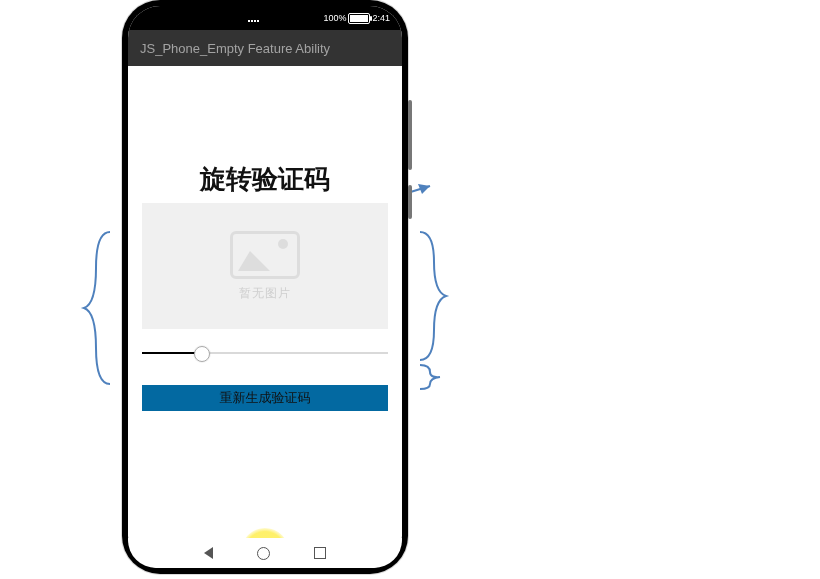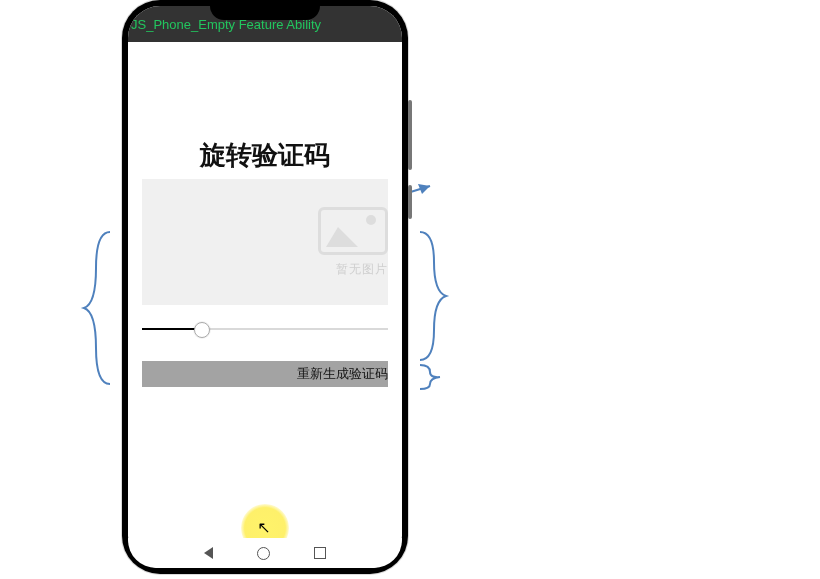--- a/index.html
+++ b/index.html
@@ -22,37 +22,37 @@
   .sig i:nth-child(3){height:7px;}
   .sig i:nth-child(4){height:9px;}
   .wifi{position:relative;width:12px;height:10px;}
   .wifi:before{content:"";position:absolute;left:0;top:0;width:12px;height:12px;border:2px solid #fff;border-bottom:none;border-left:none;border-right:none;border-top-left-radius:12px;border-top-right-radius:12px;transform:scaleY(.9);}
   .wifi:after{content:"";position:absolute;left:3px;top:4px;width:6px;height:6px;border:2px solid #fff;border-bottom:none;border-left:none;border-right:none;border-top-left-radius:6px;border-top-right-radius:6px;}
   .batt{display:inline-flex;align-items:center;margin-left:6px;font-size:9px;}
   .batt-shell{display:inline-block;width:20px;height:9px;border:1px solid #fff;border-radius:2px;position:relative;margin:0 2px;}
   .batt-shell:after{content:"";position:absolute;right:-3px;top:2px;width:2px;height:5px;background:#fff;border-radius:1px;}
   .batt-fill{position:absolute;left:1px;top:1px;height:7px;width:18px;background:#fff;}
   
-  .titlebar{height:36px;background:#333;color:#22c55e;display:flex;align-items:center;padding:0 3px;font-size:13px;}
+  .titlebar{height:36px;background:#333;color:#a3a3a3;display:flex;align-items:center;padding:0 12px;font-size:13px;}
   
   .content{position:relative;padding:0 14px;box-sizing:border-box;height:calc(100% - 24px - 36px - 30px);}
   .heading{margin:96px auto 6px;text-align:center;font-size:26px;color:#111;font-weight:700;}
-  .captcha-box{margin-top:2px;height:126px;background:#f0f0f0;display:flex;flex-direction:column;align-items:flex-end;justify-content:center;}
+  .captcha-box{margin-top:2px;height:126px;background:#f0f0f0;display:flex;flex-direction:column;align-items:center;justify-content:center;}
   .ph-img{width:70px;height:48px;position:relative;}
   .ph-img .frame{position:absolute;inset:0;border:3px solid #ddd;border-radius:6px;}
   .ph-img .mtn{position:absolute;left:8px;bottom:8px;width:0;height:0;border-left:12px solid transparent;border-right:20px solid transparent;border-bottom:20px solid #ddd;}
   .ph-img .sun{position:absolute;right:12px;top:8px;width:10px;height:10px;border-radius:50%;background:#ddd;}
   .ph-label{margin-top:6px;font-size:12px;color:#cfcfcf;letter-spacing:1px;}
   
   .slider{position:relative;margin-top:14px;height:20px;}
   .track{position:absolute;left:0;right:0;top:9px;height:2px;background:#d9d9d9;}
   .track-fill{position:absolute;left:0;top:9px;height:2px;width:58px;background:#000;}
   .thumb{position:absolute;left:52px;top:3px;width:14px;height:14px;border-radius:50%;background:#fff;border:1px solid #aaa;box-shadow:0 0 0 1px rgba(0,0,0,.05);}
   
-  .regen-btn{margin-top:22px;height:26px;background:#a3a3a3;display:flex;align-items:center;justify-content:flex-end;font-size:13px;color:#111;font-weight:500;}
+  .regen-btn{margin-top:22px;height:26px;background:#0369a1;display:flex;align-items:center;justify-content:center;font-size:13px;color:#111;font-weight:500;}
   
   .cursor-spot{position:absolute;left:50%;bottom:58px;transform:translateX(-50%);width:48px;height:48px;border-radius:50%;background:radial-gradient(circle,#fff36a 0%,#fef06a 60%,rgba(254,240,106,0) 75%);display:flex;align-items:center;justify-content:center;}
   .cursor-arrow{font-size:16px;color:#000;transform:translate(-1px,-1px);}
   
   .navbar{position:absolute;left:6px;right:6px;bottom:6px;height:30px;border-bottom-left-radius:28px;border-bottom-right-radius:28px;background:#fff;display:flex;align-items:center;justify-content:center;gap:44px;}
   .nav-tri{width:0;height:0;border-top:6px solid transparent;border-bottom:6px solid transparent;border-right:9px solid #555;}
   .nav-circ{width:11px;height:11px;border:1.5px solid #555;border-radius:50%;}
   .nav-sq{width:10px;height:10px;border:1.5px solid #555;}
   
   .brace{position:absolute;color:#4f81bd;}
@@ -89,20 +89,38 @@
     </svg>
   </div>
 
   <div class="phone">
     <div class="side-btn vol"></div>
     <div class="side-btn pwr"></div>
     <div class="notch"></div>
 
     <div class="phone-inner">
 
+      <div class="statusbar">
+        <div class="sb-left">
+          <span class="sig">
+              <i></i>
+              <i></i>
+              <i></i>
+              <i></i>
+            </span>
+          <span class="wifi"></span>
+        </div>
+        <span class="batt">
+          <span>100%</span>
+          <span class="batt-shell">
+              <span class="batt-fill"></span>
+            </span>
+          <span>2:41</span>
+        </span>
+      </div>
 
       <div class="titlebar">
         <span>JS_Phone_Empty Feature Ability</span>
       </div>
 
       <div class="content">
         <div class="heading">旋转验证码</div>
 
         <div class="captcha-box">
           <div class="ph-img">

